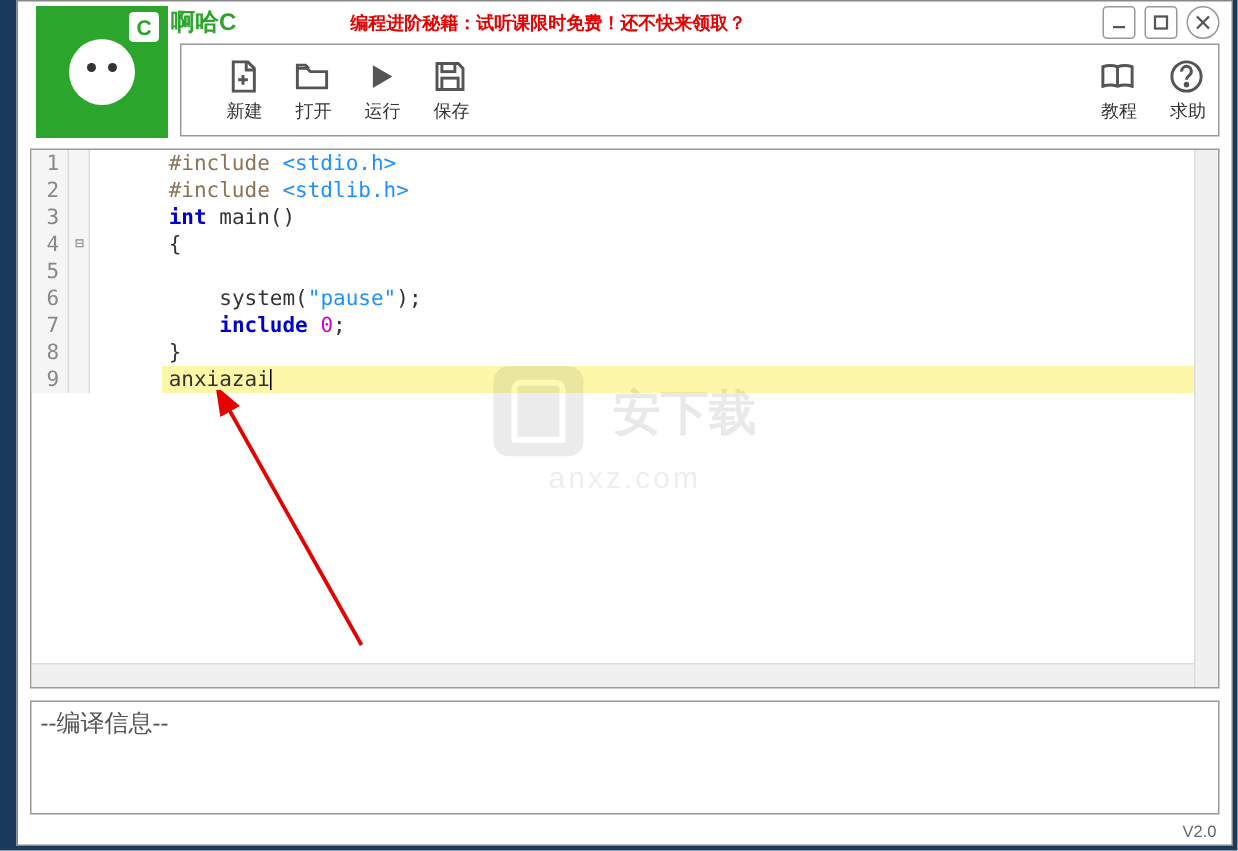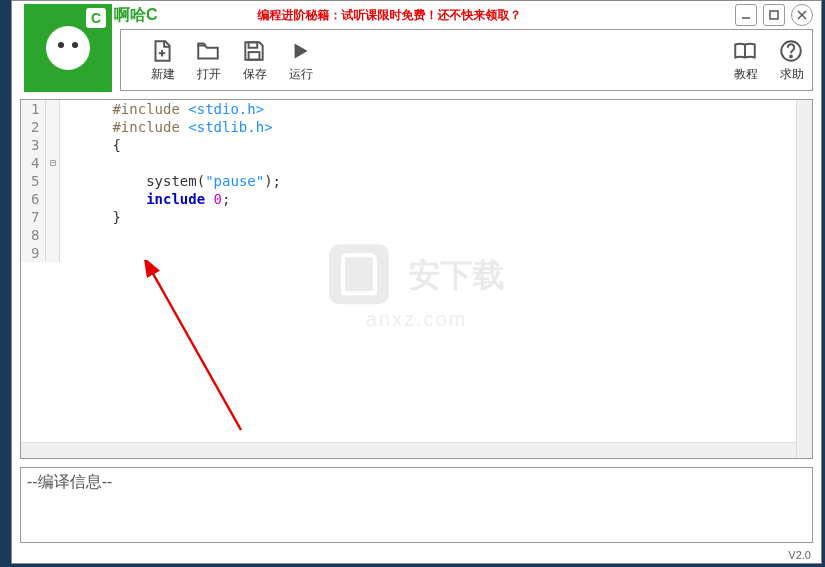--- a/index.html
+++ b/index.html
@@ -1,20 +1,20 @@
 <!DOCTYPE html>
 <html><head>
   <meta charset="utf-8">
   <style>
     * { margin: 0; padding: 0; box-sizing: border-box; }
     body { font-family: "Microsoft YaHei", Arial, sans-serif; background: #1a3a5c; width: 825px; height: 567px; position: relative; }
     .window { position: absolute; left: 11px; top: 0; width: 811px; height: 564px; background: #fff; border: 1px solid #888; }
     .titlebar { height: 28px; display: flex; align-items: center; padding: 0 8px; }
     .app-title { color: #2ba52b; font-weight: bold; font-size: 16px; margin-left: 94px; }
-    .promo { color: #e60000; font-size: 12px; font-weight: bold; margin-left: 100px; }
+    .promo { color: #e60000; font-size: 12px; font-weight: bold; margin-left: 76px; }
     .win-controls { margin-left: auto; display: flex; gap: 6px; }
     .win-btn { width: 22px; height: 22px; border: 1px solid #999; border-radius: 3px; display: flex; align-items: center; justify-content: center; cursor: pointer; font-size: 12px; }
     .win-btn.close { border-radius: 50%; }
     .logo { position: absolute; left: 12px; top: 3px; width: 88px; height: 88px; background: #2ba52b; display: flex; align-items: center; justify-content: center; }
     .logo-inner { width: 44px; height: 44px; background: #fff; border-radius: 50%; position: relative; }
     .logo-inner::before, .logo-inner::after { content: ''; position: absolute; width: 6px; height: 6px; background: #333; border-radius: 50%; top: 16px; }
     .logo-inner::before { left: 12px; }
     .logo-inner::after { right: 12px; }
     .logo-c { position: absolute; top: 4px; right: 6px; background: #fff; color: #2ba52b; width: 20px; height: 20px; border-radius: 3px; font-weight: bold; display: flex; align-items: center; justify-content: center; font-size: 14px; }
     .toolbar { height: 62px; border: 1px solid #999; margin: 0 8px 0 108px; display: flex; align-items: center; padding: 0 8px; background: #fff; }
@@ -91,32 +91,32 @@
       <span>新建</span>
     </div>
     <div class="tool-btn">
       <svg viewBox="0 0 24 24" fill="none" stroke="#555" stroke-width="1.8">
           <path d="M3 7h6l2 2h10v10H3z"></path>
           <path d="M3 7V5h5l2 2"></path>
         </svg>
       <span>打开</span>
     </div>
     <div class="tool-btn">
+      <svg viewBox="0 0 24 24" fill="#555">
+          <path d="M7 5l12 7-12 7z"></path>
+        </svg>
+      <span>运行</span>
+    </div>
+    <div class="tool-btn">
       <svg viewBox="0 0 24 24" fill="none" stroke="#555" stroke-width="1.8">
           <path d="M4 4h13l3 3v13H4z"></path>
           <rect x="7" y="4" width="8" height="5"></rect>
           <rect x="7" y="13" width="10" height="7"></rect>
         </svg>
       <span>保存</span>
-    </div>
-    <div class="tool-btn">
-      <svg viewBox="0 0 24 24" fill="#555">
-          <path d="M7 5l12 7-12 7z"></path>
-        </svg>
-      <span>运行</span>
     </div>
     <div class="toolbar-spacer"></div>
     <div class="tool-btn">
       <svg viewBox="0 0 24 24" fill="none" stroke="#555" stroke-width="1.8">
           <path d="M3 6c3-1 6-1 9 0 3-1 6-1 9 0v12c-3-1-6-1-9 0-3-1-6-1-9 0z"></path>
           <line x1="12" y1="6" x2="12" y2="18"></line>
         </svg>
       <span>教程</span>
     </div>
     <div class="tool-btn">
@@ -149,25 +149,27 @@
           <div>⊟</div>
           <div></div>
           <div></div>
           <div></div>
           <div></div>
           <div></div>
       </div>
       <div class="code">
         <div class="code-line"><span class="kw-pre">#include </span><span class="kw-angle">&lt;stdio.h&gt;</span></div>
         <div class="code-line"><span class="kw-pre">#include </span><span class="kw-angle">&lt;stdlib.h&gt;</span></div>
+        <div class="code-line"><span class="kw-blue">int </span><span class="kw-txt">main()</span></div>
         <div class="code-line"><span class="kw-txt">{</span></div>
         <div class="code-line"></div>
         <div class="code-line"><span>    </span><span class="kw-txt">system(</span><span class="kw-str">"pause"</span><span class="kw-txt">);</span></div>
         <div class="code-line"><span>    </span><span class="kw-blue">include </span><span class="kw-num">0</span><span class="kw-txt">;</span></div>
         <div class="code-line"><span class="kw-txt">}</span></div>
+        <div class="code-line hl"><span class="kw-txt">anxiazai</span><span class="cursor-caret"></span></div>
       </div>
     </div>
     <div class="watermark">
       <div style="display:flex;align-items:center;justify-content:flex-start;gap:20px;">
         <div class="wm-icon"></div>
         <div class="wm-t1">安下载</div>
       </div>
       <div class="wm-t2">anxz.com</div>
     </div>
     <svg class="arrow" width="120" height="180">

